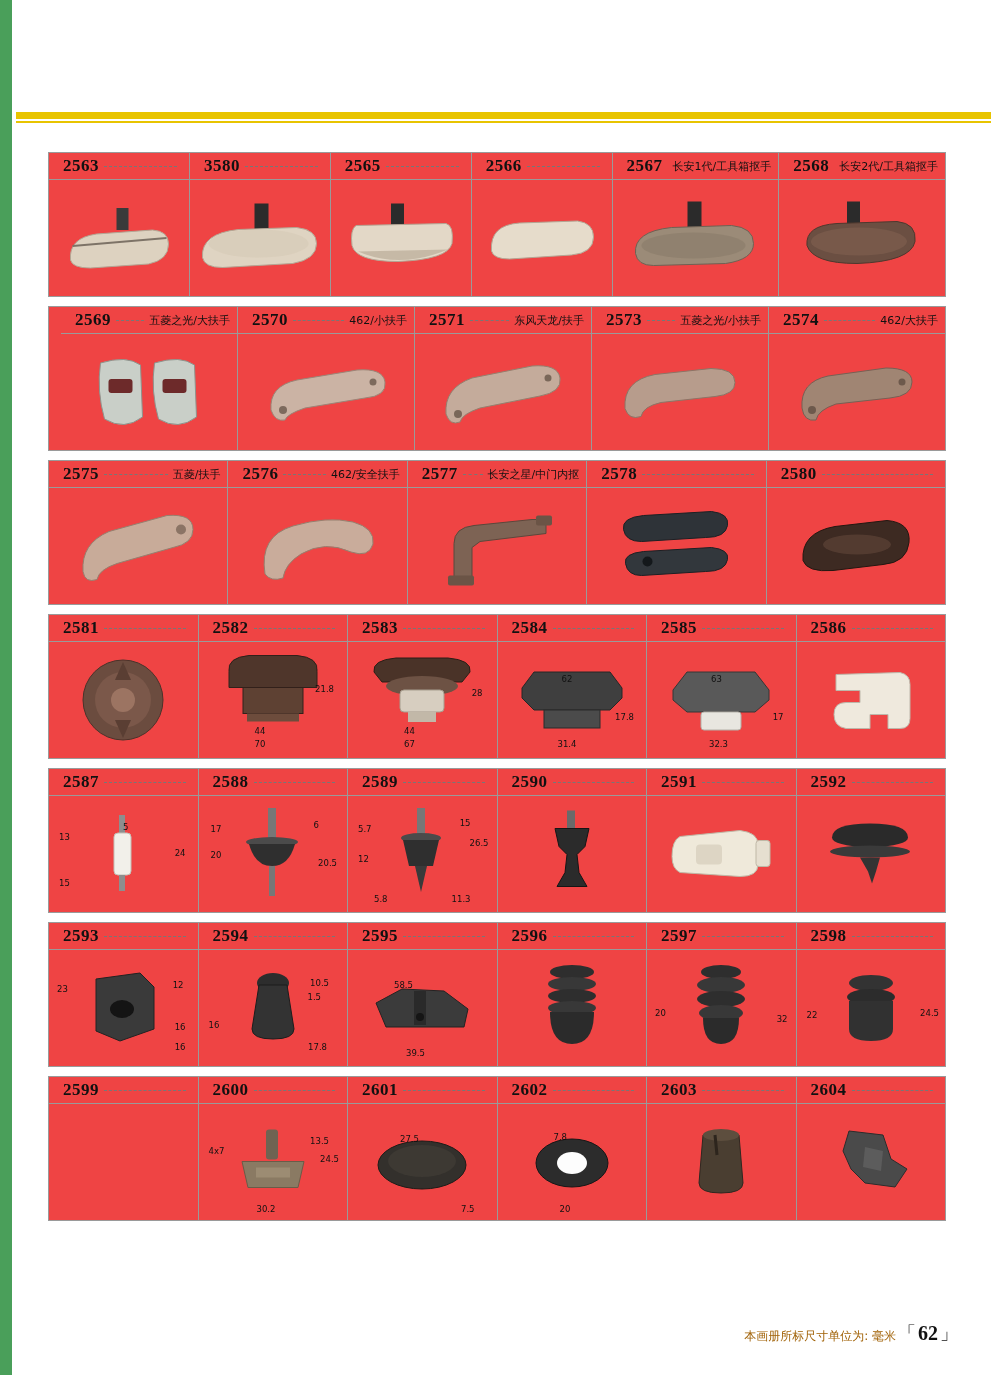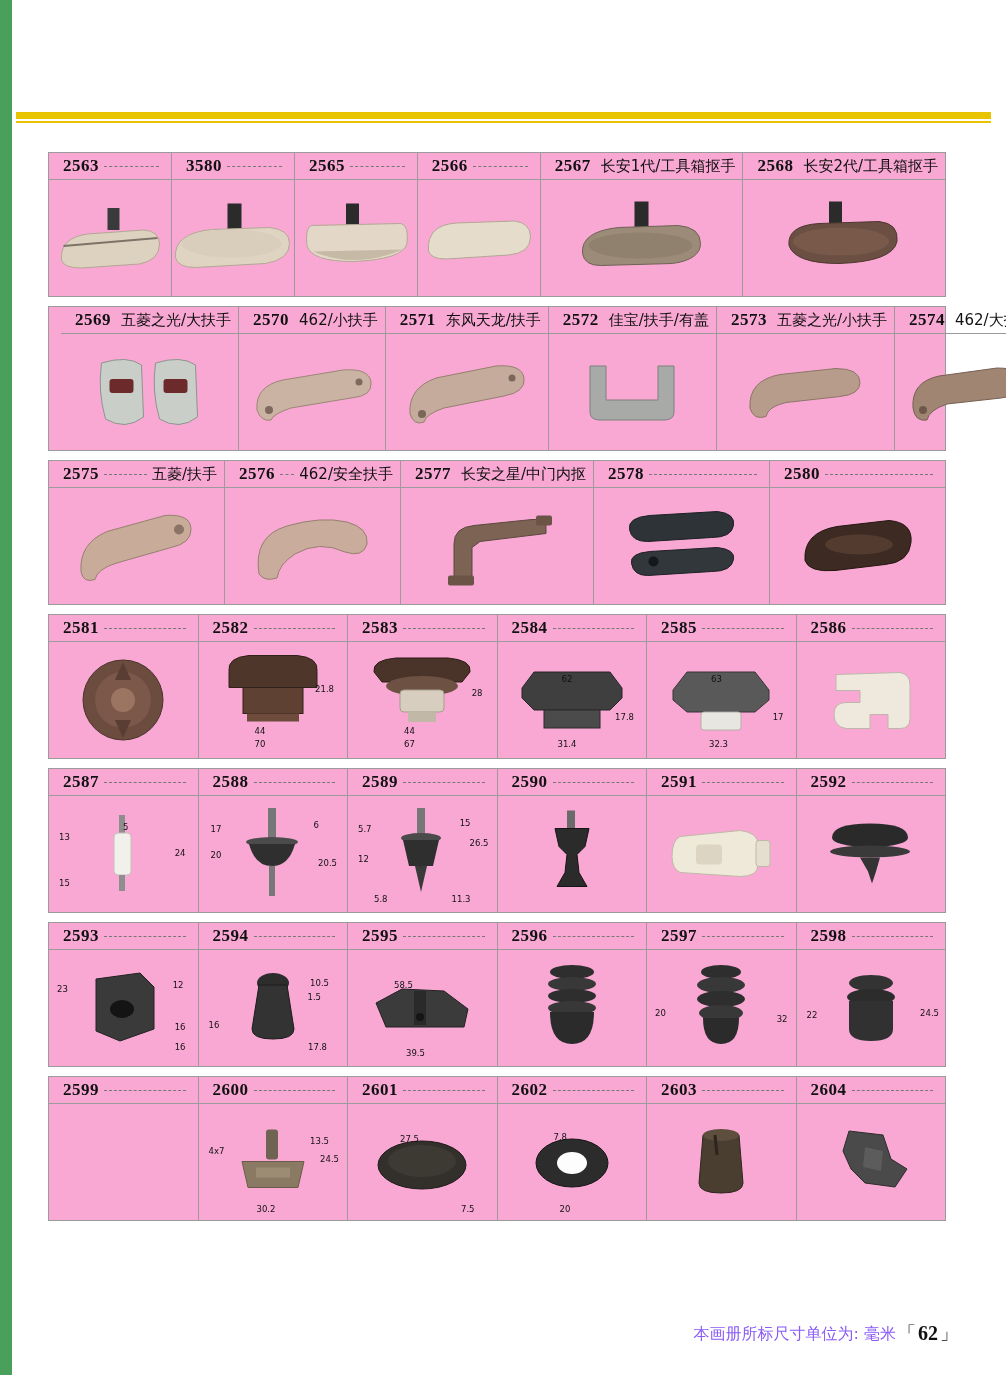--- a/index.html
+++ b/index.html
@@ -60,21 +60,21 @@
     left: 48px;
     top: 152px;
     width: 898px;
   }
   .row {
     display: flex;
     width: 898px;
     margin-bottom: 9px;
     border: 1px solid #9a9a9a;
     box-sizing: border-box;
-    background: #f9a8d4;
+    background: #ef4444;
   }
   .cell {
     flex: 1 1 0;
     border-right: 1px solid #9a9a9a;
     box-sizing: border-box;
     position: relative;
     display: flex;
     flex-direction: column;
   }
   .cell:last-child { border-right: none; }
@@ -97,21 +97,21 @@
   }
   .dashes {
     flex: 1;
     height: 1px;
     border-top: 1px dashed #777;
     margin: 0 5px;
     position: relative;
     top: 1px;
   }
   .desc {
-    font-size: 15px;
+    font-size: 11px;
     color: #111;
     white-space: nowrap;
     padding-right: 3px;
     font-family: "DejaVu Sans", sans-serif;
   }
   .cell-body {
     flex: 1;
     position: relative;
     overflow: hidden;
   }
@@ -131,22 +131,22 @@
   }
   .footer {
     position: absolute;
     right: 48px;
     bottom: 30px;
     display: flex;
     align-items: flex-end;
     gap: 2px;
   }
   .footer-text {
-    font-size: 16px;
-    color: #8b5cf6;
+    font-size: 12px;
+    color: #a16207;
     font-family: "DejaVu Sans", sans-serif;
   }
   .page-num {
     font-size: 20px;
     font-weight: bold;
     font-family: "Liberation Serif", serif;
     color: #111;
   }
   .bracket { font-size: 18px; color: #111; }
   svg { display: block; }
@@ -282,32 +282,20 @@
         <div class="cell-head">
           <span class="code">2571</span>
           <span class="dashes"></span>
           <span class="desc">东风天龙/扶手</span>
         </div>
         <div class="cell-body">
           <svg class="part" width="130" height="80" viewBox="0 0 130 80">
             <path d="M8 62 Q6 36 34 26 L94 14 Q120 12 122 26 Q124 40 102 44 L42 56 Q24 62 22 70 Q12 74 8 62Z" fill="#c4ab9b" stroke="#95806f" stroke-width="1"></path>
             <circle cx="20" cy="62" r="4" fill="#7a6759"></circle>
             <circle cx="110" cy="26" r="3.5" fill="#7a6759"></circle>
-          </svg>
-        </div>
-      </div>
-      <div class="cell">
-        <div class="cell-head">
-          <span class="code">2572</span>
-          <span class="dashes"></span>
-          <span class="desc">佳宝/扶手/有盖</span>
-        </div>
-        <div class="cell-body">
-          <svg class="part" width="120" height="80" viewBox="0 0 120 80">
-            <path d="M18 14 L34 14 L34 48 L86 48 L86 14 L102 14 L102 60 Q102 68 92 68 L28 68 Q18 68 18 60 Z" fill="#a8aaa8" stroke="#7d807d" stroke-width="1"></path>
           </svg>
         </div>
       </div>
       <div class="cell">
         <div class="cell-head">
           <span class="code">2573</span>
           <span class="dashes"></span>
           <span class="desc">五菱之光/小扶手</span>
         </div>
         <div class="cell-body">

